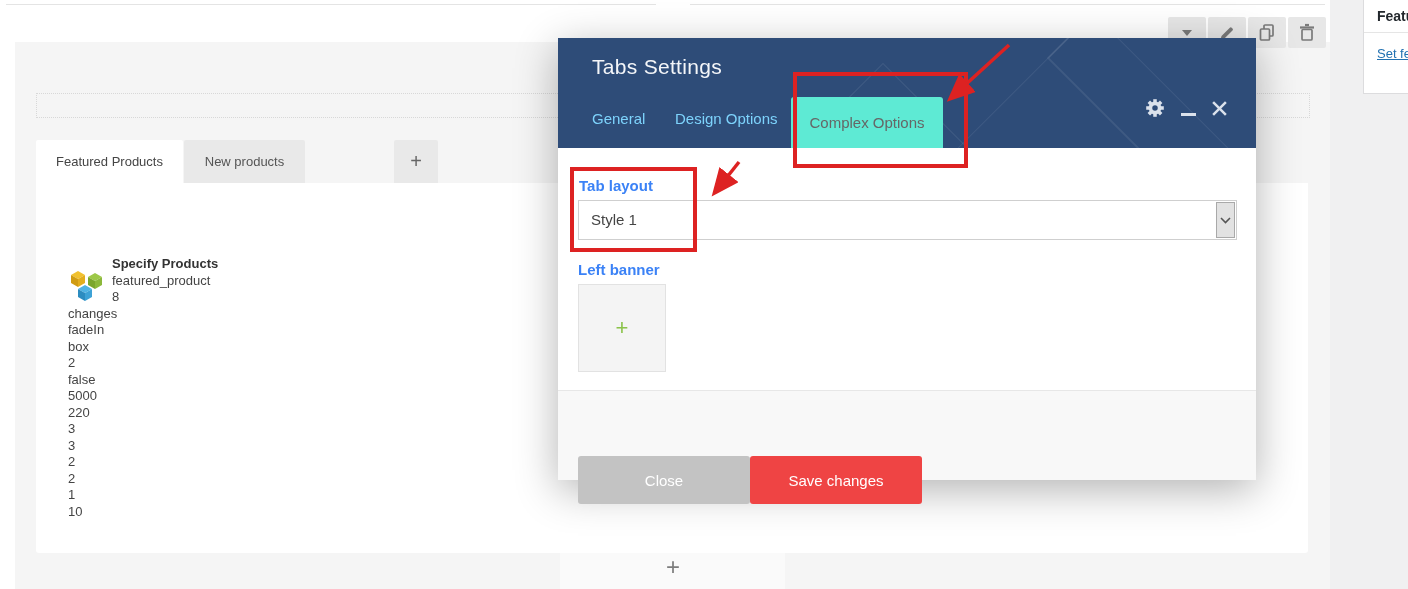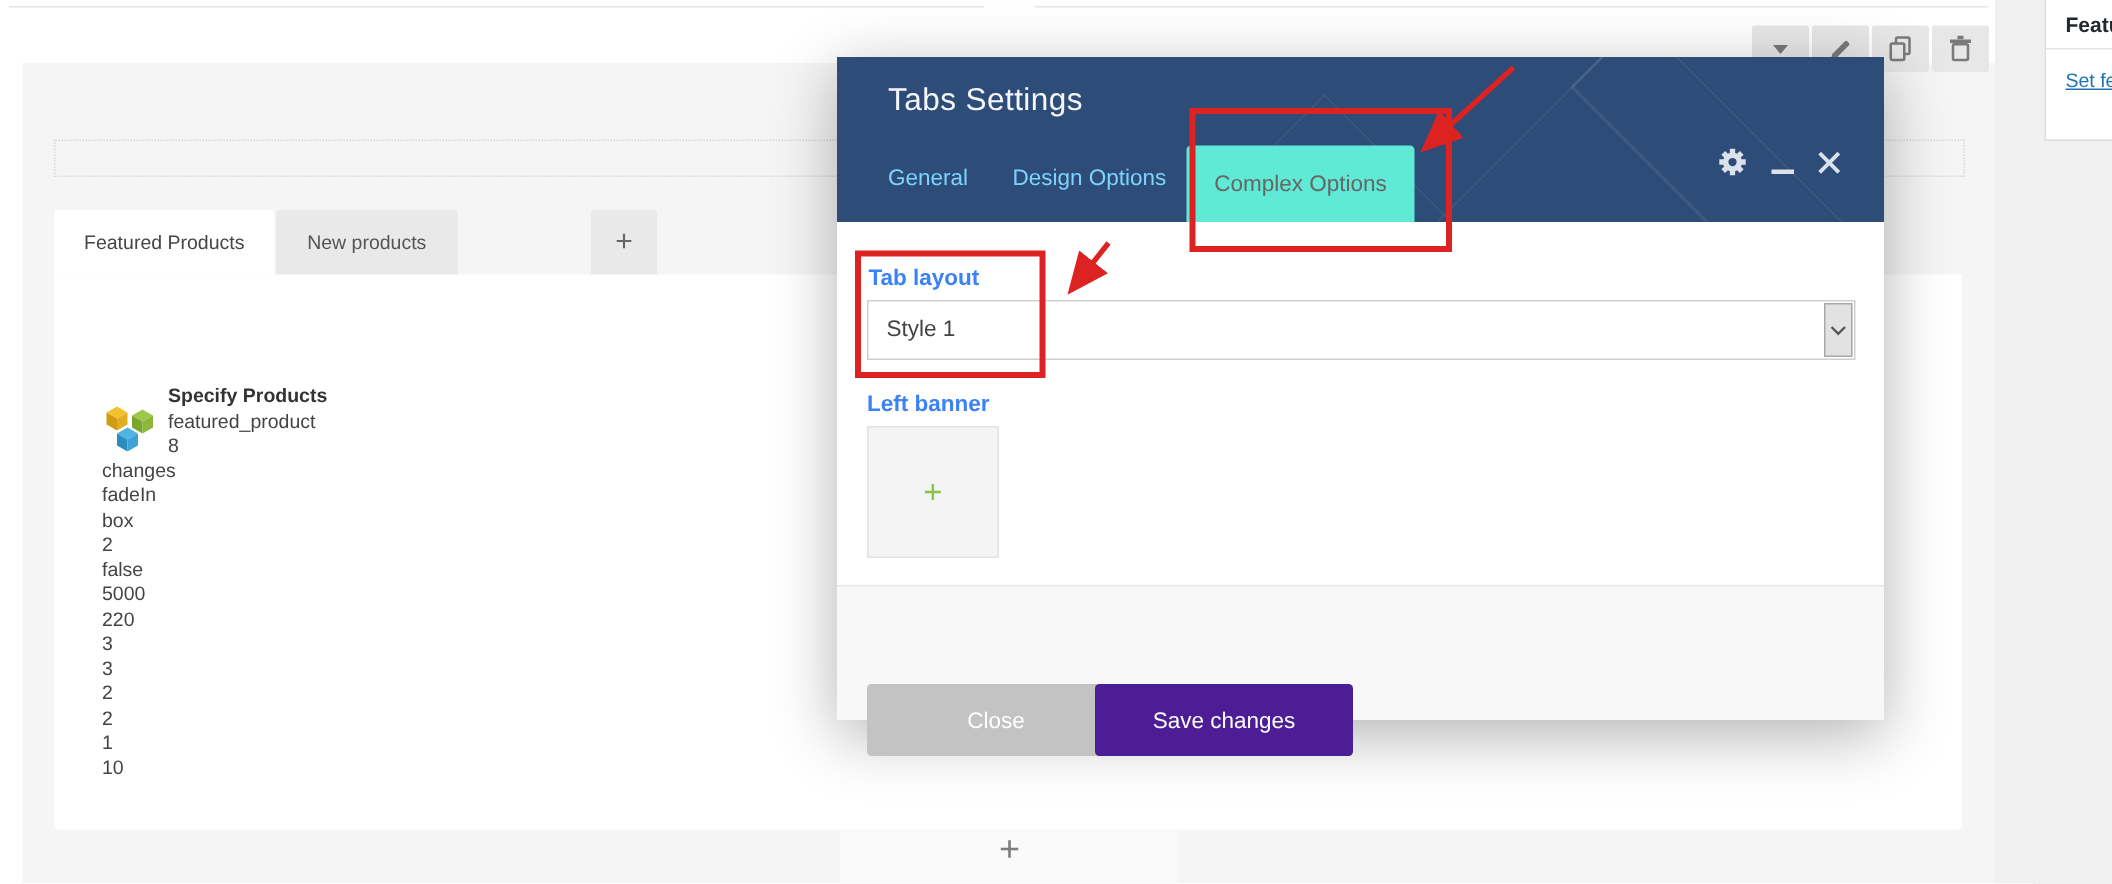--- a/index.html
+++ b/index.html
@@ -83,21 +83,21 @@
   .select-value { position: absolute; left: 12px; top: 10px; font-size: 15px; color: #444; }
   .select-arrow-btn { position: absolute; right: 1px; top: 1px; width: 19px; height: 36px; background: #e2e2e2; border: 1px solid #a9a9a9;
                       display: flex; align-items: center; justify-content: center; }
   .upload-box { position: absolute; left: 20px; top: 136px; width: 88px; height: 88px; background: #f4f4f4; border: 1px solid #e2e2e2;
                 display: flex; align-items: center; justify-content: center; font-size: 22px; font-weight: 300; color: #8bc34a; cursor: pointer; }
 
   .modal-footer { position: absolute; left: 0; top: 352px; width: 698px; height: 90px; background: #f8f8f8; border-top: 1px solid #e7e7e7; }
   .btn { position: absolute; top: 23px; width: 172px; height: 48px; border: none; border-radius: 3px; font-size: 15px; color: #fff;
          font-family: "Liberation Sans", sans-serif; cursor: pointer; margin-top: 42px; }
   .btn-close { left: 20px; background: #c3c3c3; }
-  .btn-save  { left: 172px; background: #4c1d95; }
+  .btn-save  { left: 192px; background: #ef4444; }
 
   
   .anno-box { position: absolute; border: 4px solid #dd2222; z-index: 60; pointer-events: none; }
   .anno-1 { left: 793px; top: 72px; width: 175px; height: 96px; }
   .anno-2 { left: 570px; top: 167px; width: 127px; height: 85px; }
   .anno-svg { position: absolute; left: 0; top: 0; z-index: 61; pointer-events: none; }
 </style>
 </head>
 <body>
 

